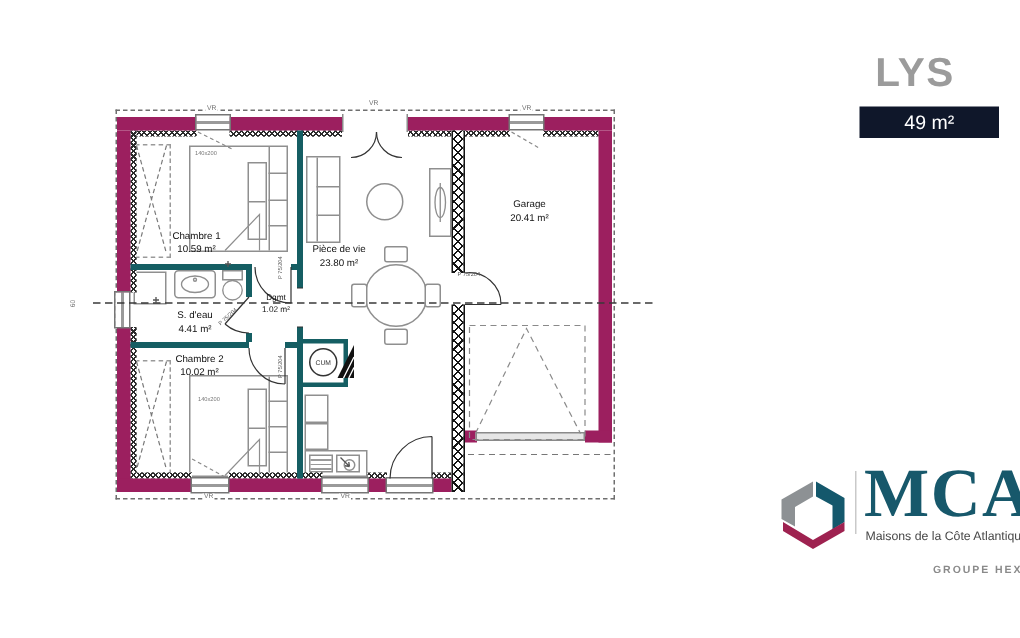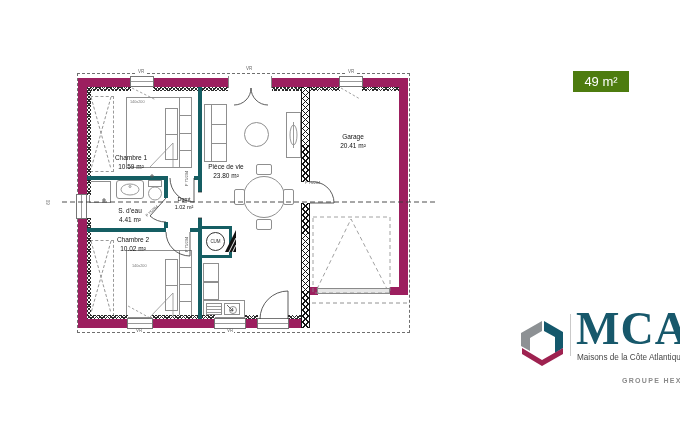--- a/index.html
+++ b/index.html
@@ -26,34 +26,35 @@
   .fline{position:absolute;background:#8f8f8f;}
   .circ{border-radius:50%;}
   .lbl{position:absolute;z-index:11;font-size:6.5px;line-height:1.4;color:#111;
        text-align:center;white-space:nowrap;transform:translateX(-50%);}
   .tiny{position:absolute;z-index:12;font-size:4.5px;color:#6b6b6b;white-space:nowrap;
         background:#fff;padding:0 1px;line-height:1;}
   .dlab{position:absolute;z-index:12;font-size:3.8px;color:#555;white-space:nowrap;line-height:1;}
   #overlay{position:absolute;left:0;top:0;z-index:10;pointer-events:none;}
   .hdr-title{position:absolute;left:572px;top:33px;width:76px;text-align:center;
        font-size:27px;font-weight:bold;color:#9b9b9b;letter-spacing:1px;z-index:20;}
-  .hdr-badge{position:absolute;left:573px;top:71px;width:56px;height:21px;background:#4d7c0f;
+  .hdr-badge{position:absolute;left:573px;top:71px;width:93px;height:21px;background:#0f172a;
        color:#fff;font-size:13px;text-align:center;line-height:21px;z-index:20;}
   .mca-word{position:absolute;left:576px;top:306px;font-family:"Liberation Serif",serif;
        font-size:46px;font-weight:600;color:#17586b;letter-spacing:1px;line-height:1;z-index:20;white-space:nowrap;}
   .mca-tag{position:absolute;left:577px;top:353px;font-size:8.2px;color:#474747;z-index:20;white-space:nowrap;}
   .mca-grp{position:absolute;left:622px;top:377px;font-size:7px;letter-spacing:1.3px;
        color:#8a8a8a;font-weight:bold;z-index:20;white-space:nowrap;}
   .mca-sep{position:absolute;left:570px;top:314px;width:1px;height:42px;background:#c9c9c9;z-index:20;}
 </style>
 </head>
 <body>
 
 <div id="stage">
 
+  <div class="hdr-title">LYS</div>
   <div class="hdr-badge">49 m²</div>
 
   <div class="abs dashedbox" style="left:77px;top:73px;width:331px;height:258px;"></div>
 
   <div class="abs ins" style="left:87px;top:87px;width:44px;height:4px;"></div>
   <div class="abs ins" style="left:153px;top:87px;width:75px;height:4px;"></div>
   <div class="abs ins" style="left:272px;top:87px;width:29px;height:4px;"></div>
   <div class="abs ins" style="left:310px;top:87px;width:30px;height:4px;"></div>
   <div class="abs ins" style="left:362px;top:87px;width:37px;height:4px;"></div>
   <div class="abs ins" style="left:87px;top:87px;width:4px;height:108px;"></div>

